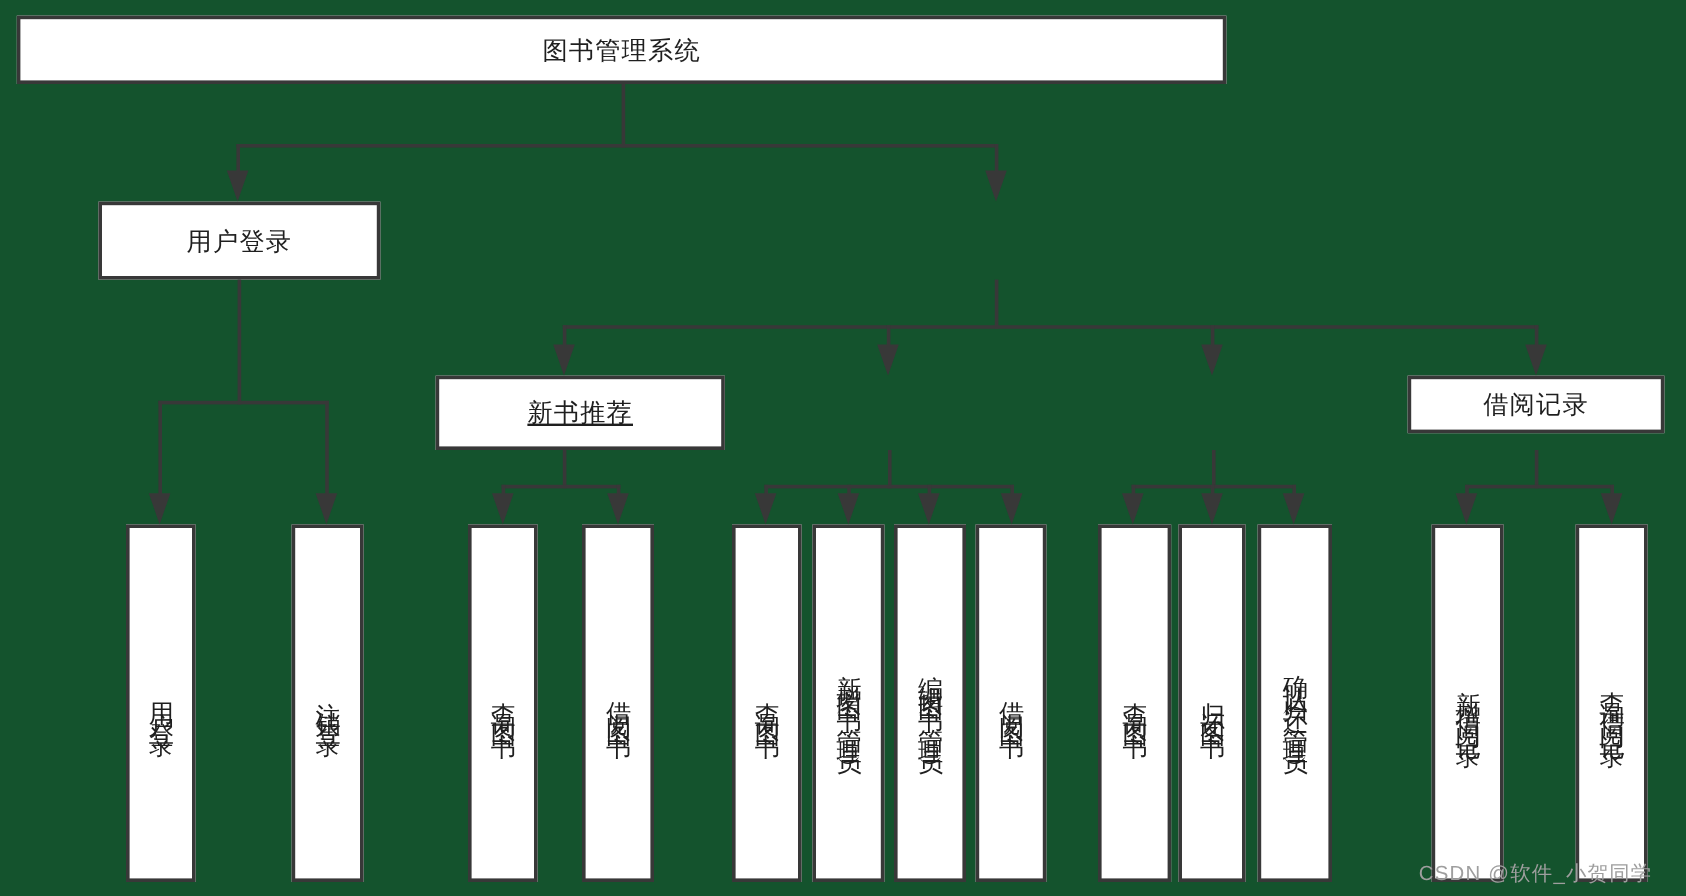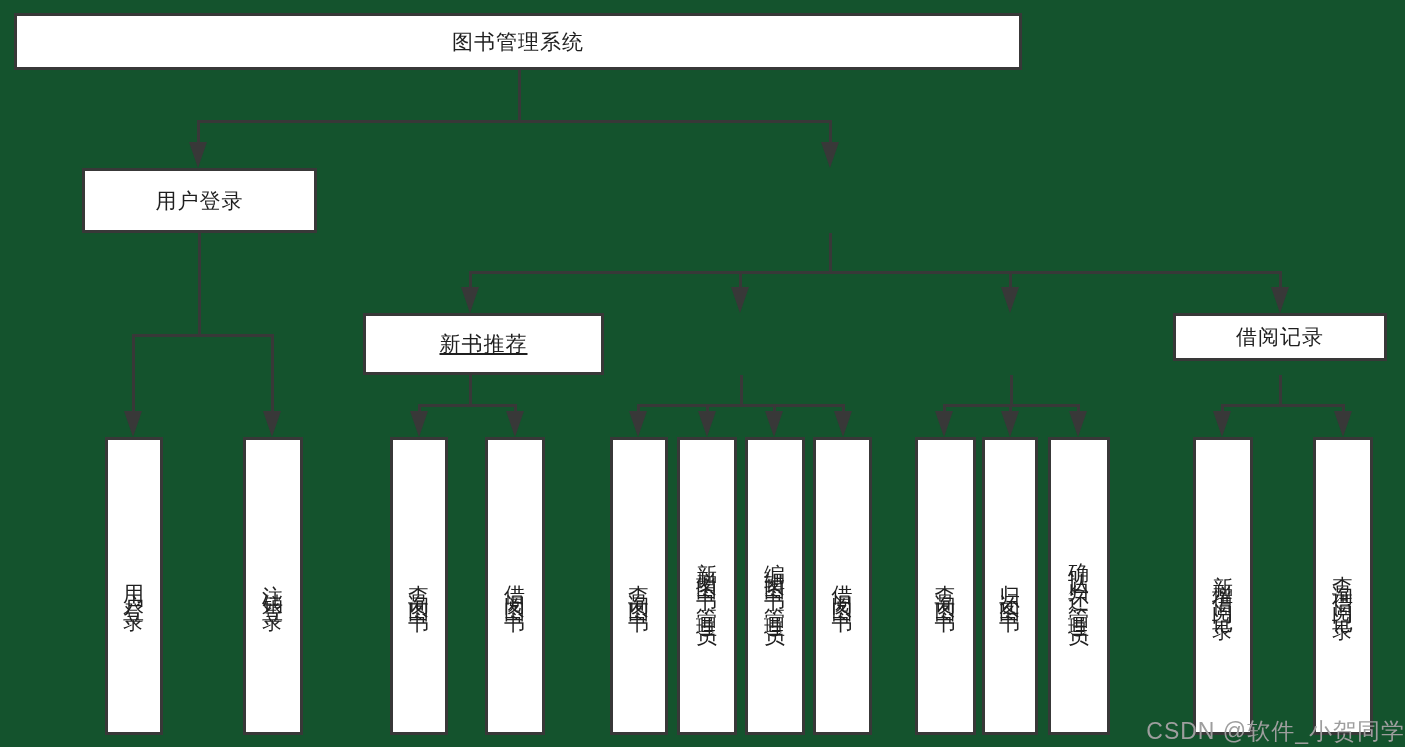--- a/index.html
+++ b/index.html
@@ -17,21 +17,21 @@
     padding:6px 0;
   }
   .vline{position:absolute;width:3px;background:#383838;}
   .hline{position:absolute;height:3px;background:#383838;}
   .arrowhead{
     position:absolute;width:0;height:0;
     border-left:9px solid transparent;border-right:9px solid transparent;
     border-top:26px solid #383838;
   }
   .watermark{
-    position:absolute;right:0;top:716px;font-size:23px;color:#9e9e9e;
+    position:absolute;right:28px;top:716px;font-size:17px;color:#9e9e9e;
     letter-spacing:1px;z-index:5;white-space:nowrap;
   }
 </style>
 </head>
 <body>
 
 <div class="canvas">
 
   <div class="node" style="left:14px;top:13px;width:1008px;height:57px;">图书管理系统</div>
 

